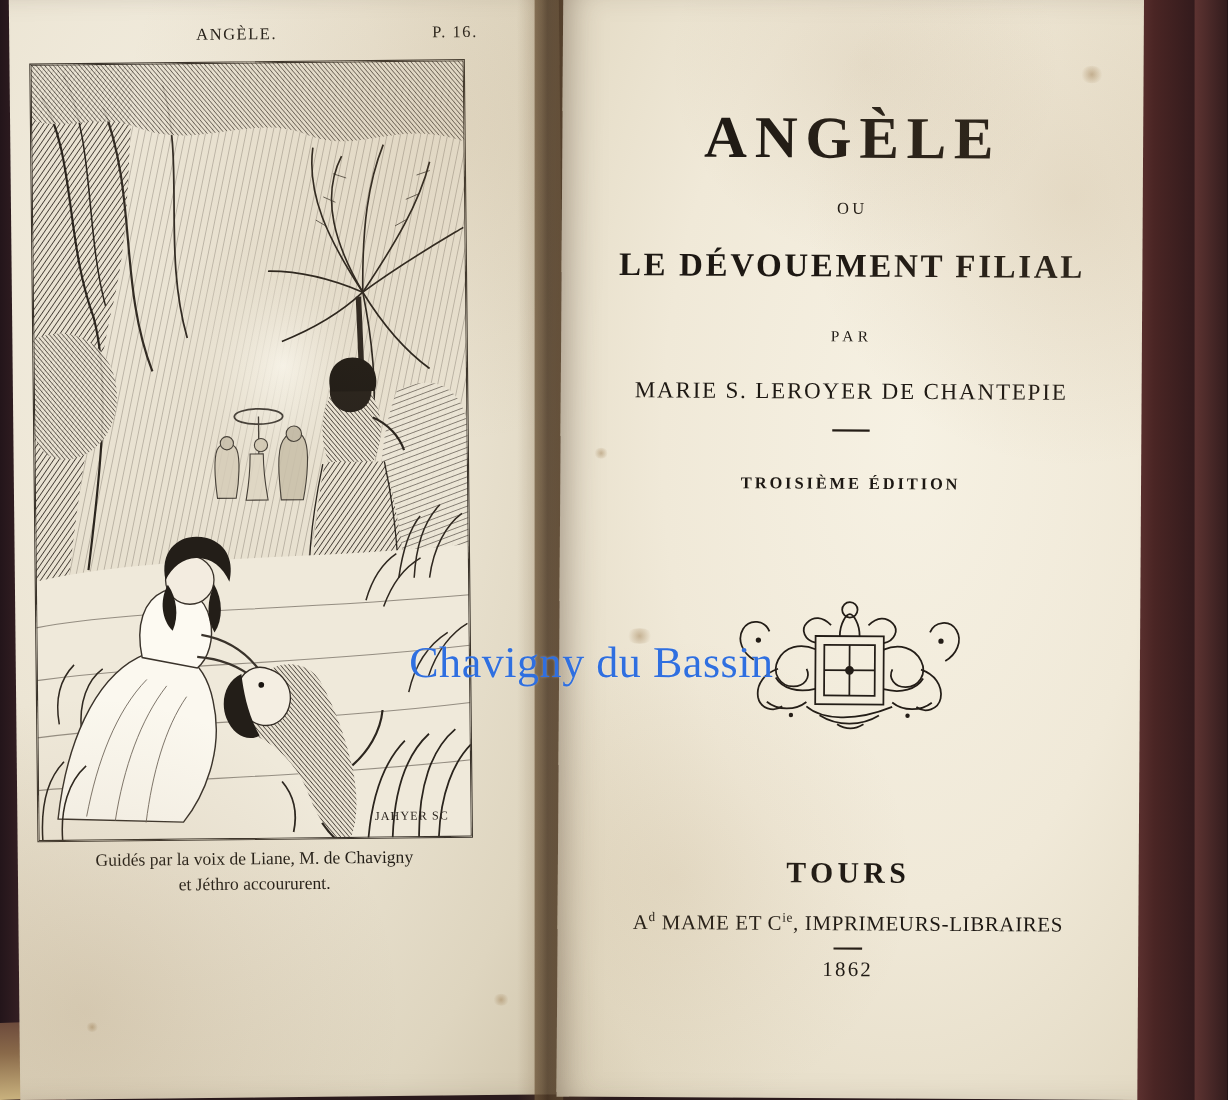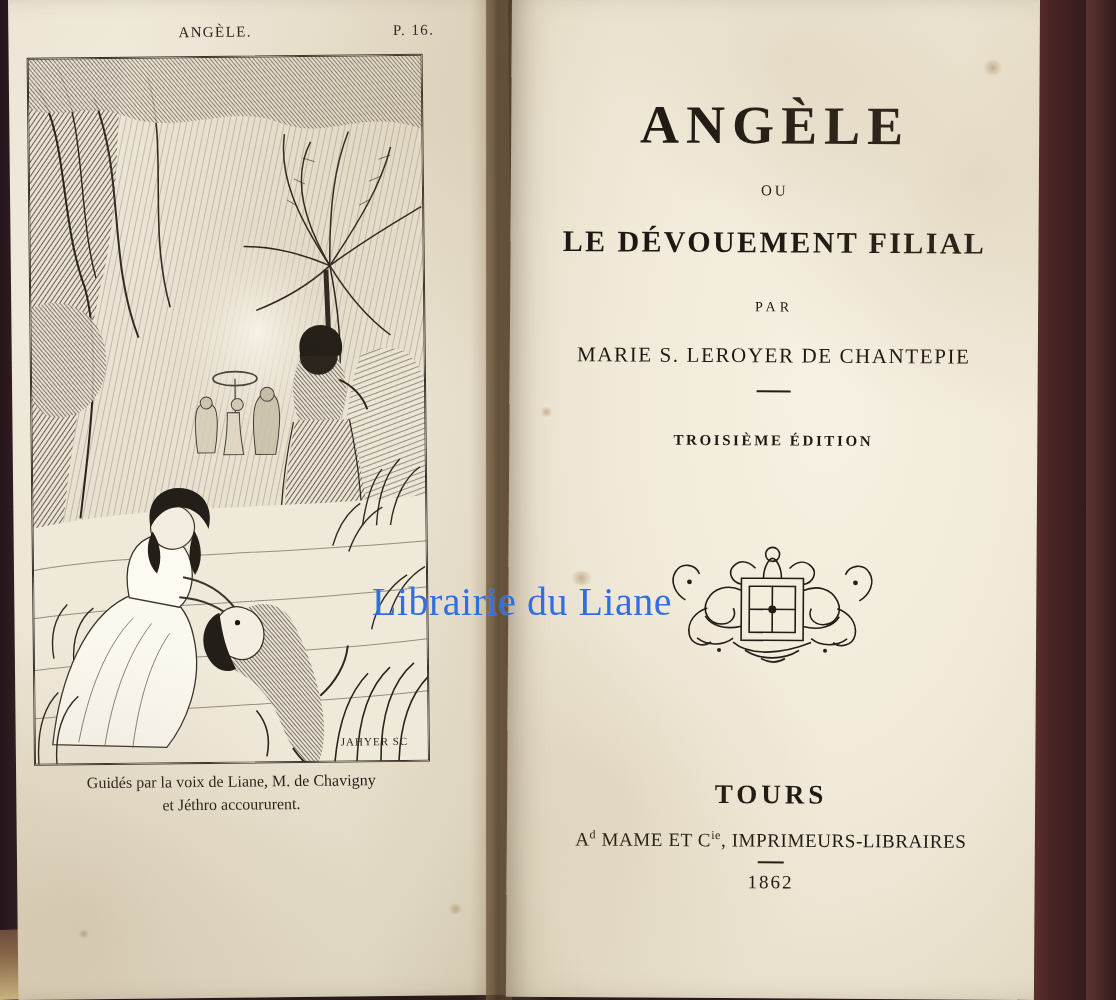--- a/index.html
+++ b/index.html
@@ -491,15 +491,15 @@
       </div>
       <div class="im-rule"></div>
       <div class="im-year">1862</div>
     </div>
 
     <div class="spot" style="left:470px; top:60px; width:22px; height:16px;"></div>
     <div class="spot" style="left:30px; top:410px; width:14px; height:10px;"></div>
     <div class="spot" style="left:60px; top:574px; width:26px; height:14px;"></div>
   </div>
 
-  <div class="watermark">Librairie du Liane</div>
+  <div class="watermark">Chavigny du Bassin</div>
 
 </div>
 
 </body></html>

